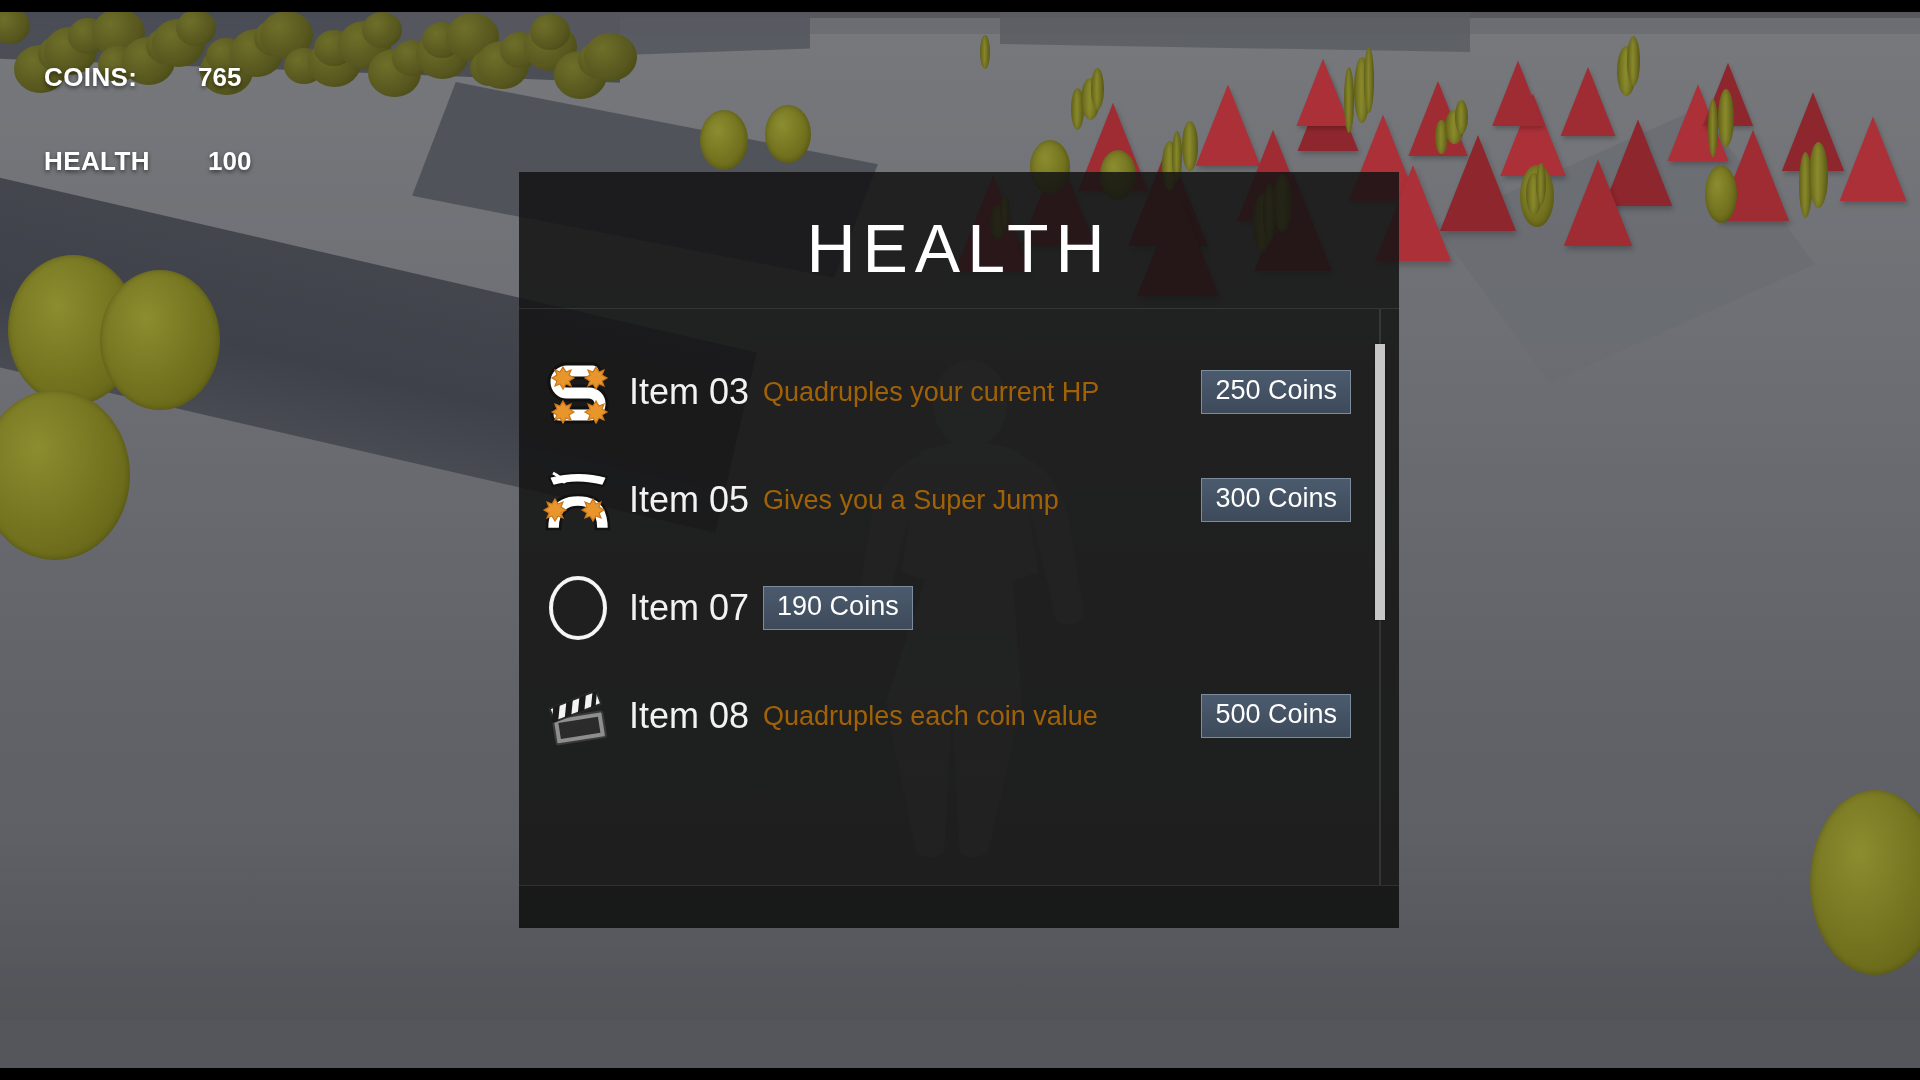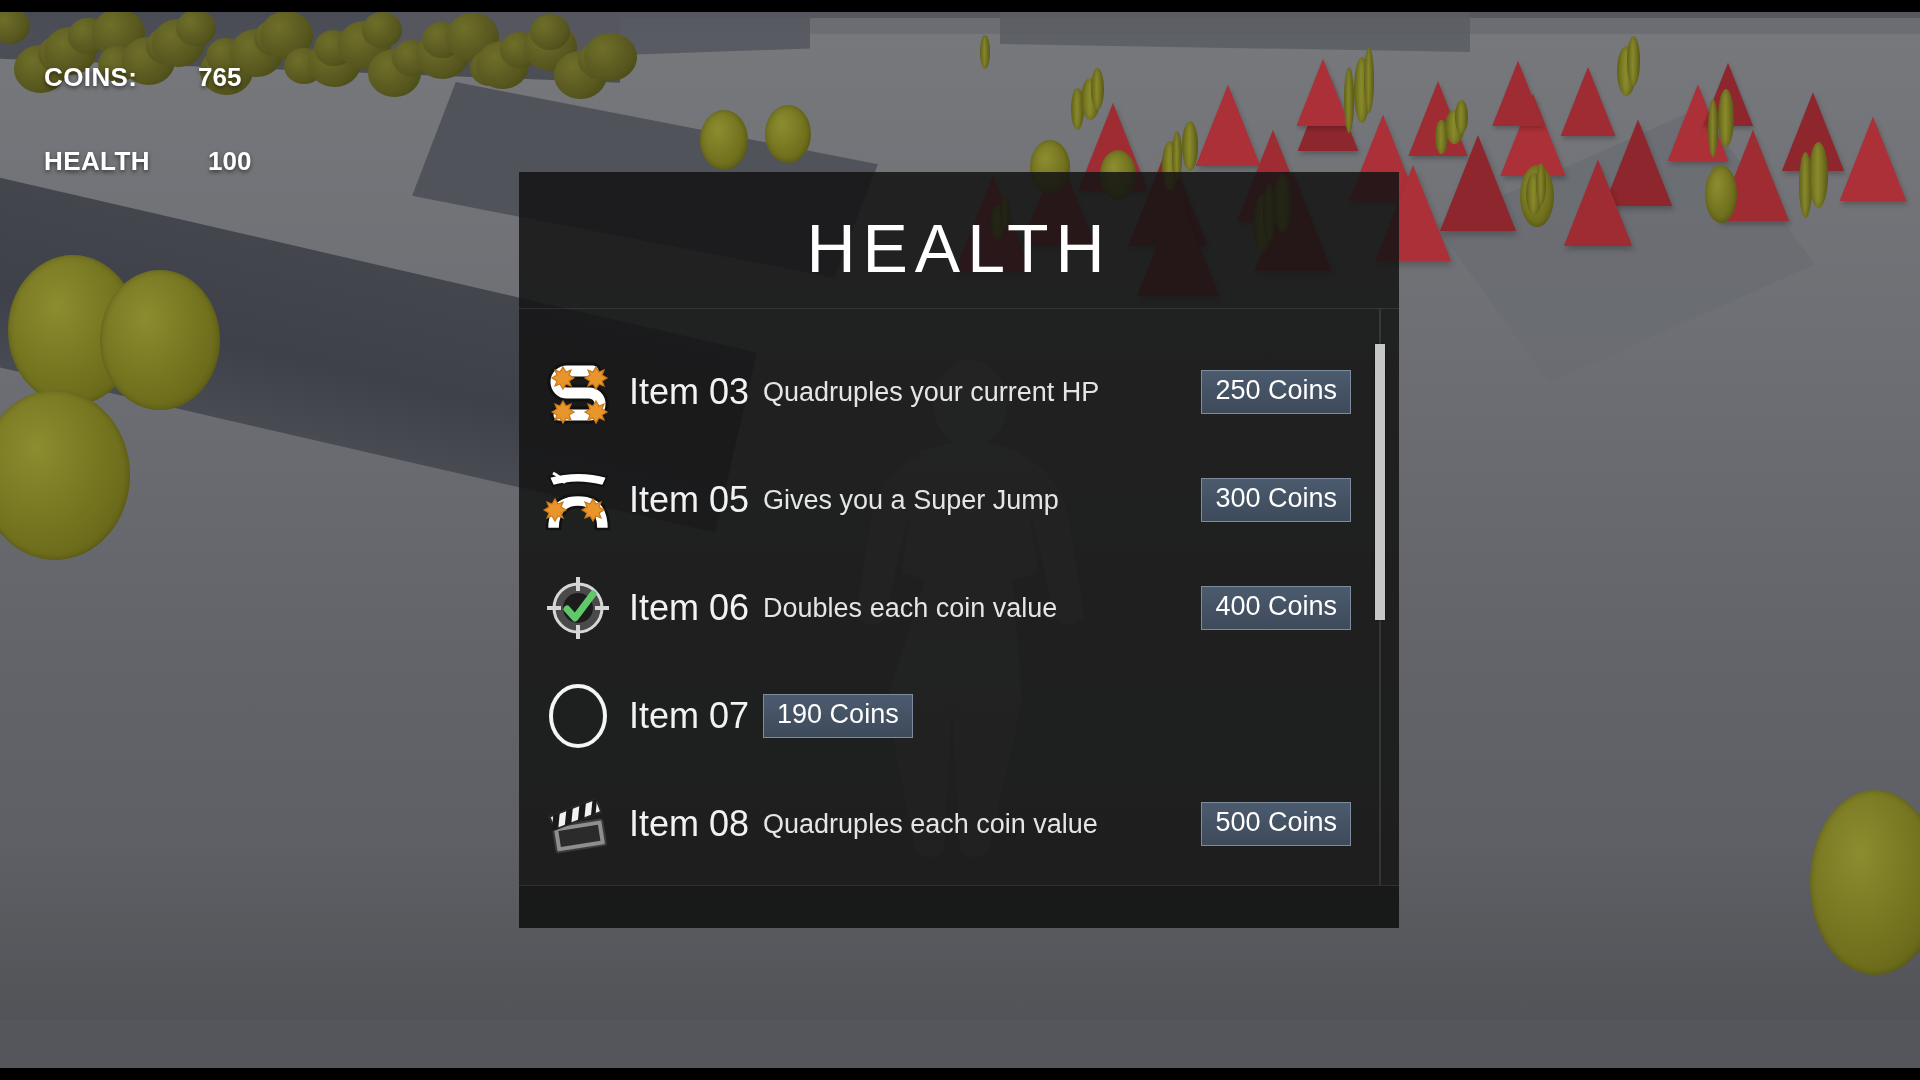--- a/index.html
+++ b/index.html
@@ -225,21 +225,21 @@
   .row-icon svg { display: block; width: 74px; height: 74px; }
 
   .row-name {
     color: #f2f2f2;
     font-size: 36px;
     font-weight: 300;
     white-space: nowrap;
     margin-right: 14px;
   }
   .row-desc {
-    color: #e5e5e5;
+    color: #a16207;
     font-size: 27px;
     font-weight: 300;
     white-space: nowrap;
     flex: 1 1 auto;
   }
   .price-btn {
     flex: 0 0 auto;
     margin-right: 48px;
     background: linear-gradient(180deg,#4b5b6e 0%, #3d4a5a 100%);
     border: 1px solid #7d8c9c;
@@ -491,36 +491,20 @@
         <path d="M12 10 q8 4 12 10" stroke="#ffffff" stroke-width="3" fill="none"></path>
       </svg>
             </div>
             <div class="row-name">Item 05</div>
             <div class="row-desc">Gives you a Super Jump</div>
             <button class="price-btn">300 Coins</button>
           </div>
           <div class="row">
             <div class="row-icon">
               <svg viewBox="0 0 74 74" xmlns="http://www.w3.org/2000/svg">
-        <circle cx="37" cy="37" r="24" fill="#4a4a4a" stroke="#d6d6d6" stroke-width="3"></circle>
-        <circle cx="37" cy="37" r="15" fill="#1c1c1c"></circle>
-        <line x1="37" y1="6" x2="37" y2="20" stroke="#d6d6d6" stroke-width="4"></line>
-        <line x1="37" y1="54" x2="37" y2="68" stroke="#d6d6d6" stroke-width="4"></line>
-        <line x1="6" y1="37" x2="20" y2="37" stroke="#d6d6d6" stroke-width="4"></line>
-        <line x1="54" y1="37" x2="68" y2="37" stroke="#d6d6d6" stroke-width="4"></line>
-        <path d="M26 38 l8 9 18 -24" fill="none" stroke="#5fc96a" stroke-width="7" stroke-linecap="round" stroke-linejoin="round"></path>
-      </svg>
-            </div>
-            <div class="row-name">Item 06</div>
-            <div class="row-desc">Doubles each coin value</div>
-            <button class="price-btn">400 Coins</button>
-          </div>
-          <div class="row">
-            <div class="row-icon">
-              <svg viewBox="0 0 74 74" xmlns="http://www.w3.org/2000/svg">
         <ellipse cx="37" cy="37" rx="27" ry="30" fill="none" stroke="#f0f0f0" stroke-width="4"></ellipse>
         <ellipse cx="37" cy="37" rx="27" ry="30" fill="none" stroke="#ffffff" stroke-width="1.5" opacity=".6"></ellipse>
       </svg>
             </div>
             <div class="row-name">Item 07</div>
             <button class="price-btn">190 Coins</button>
           </div>
           <div class="row">
             <div class="row-icon">
               <svg viewBox="0 0 74 74" xmlns="http://www.w3.org/2000/svg">

